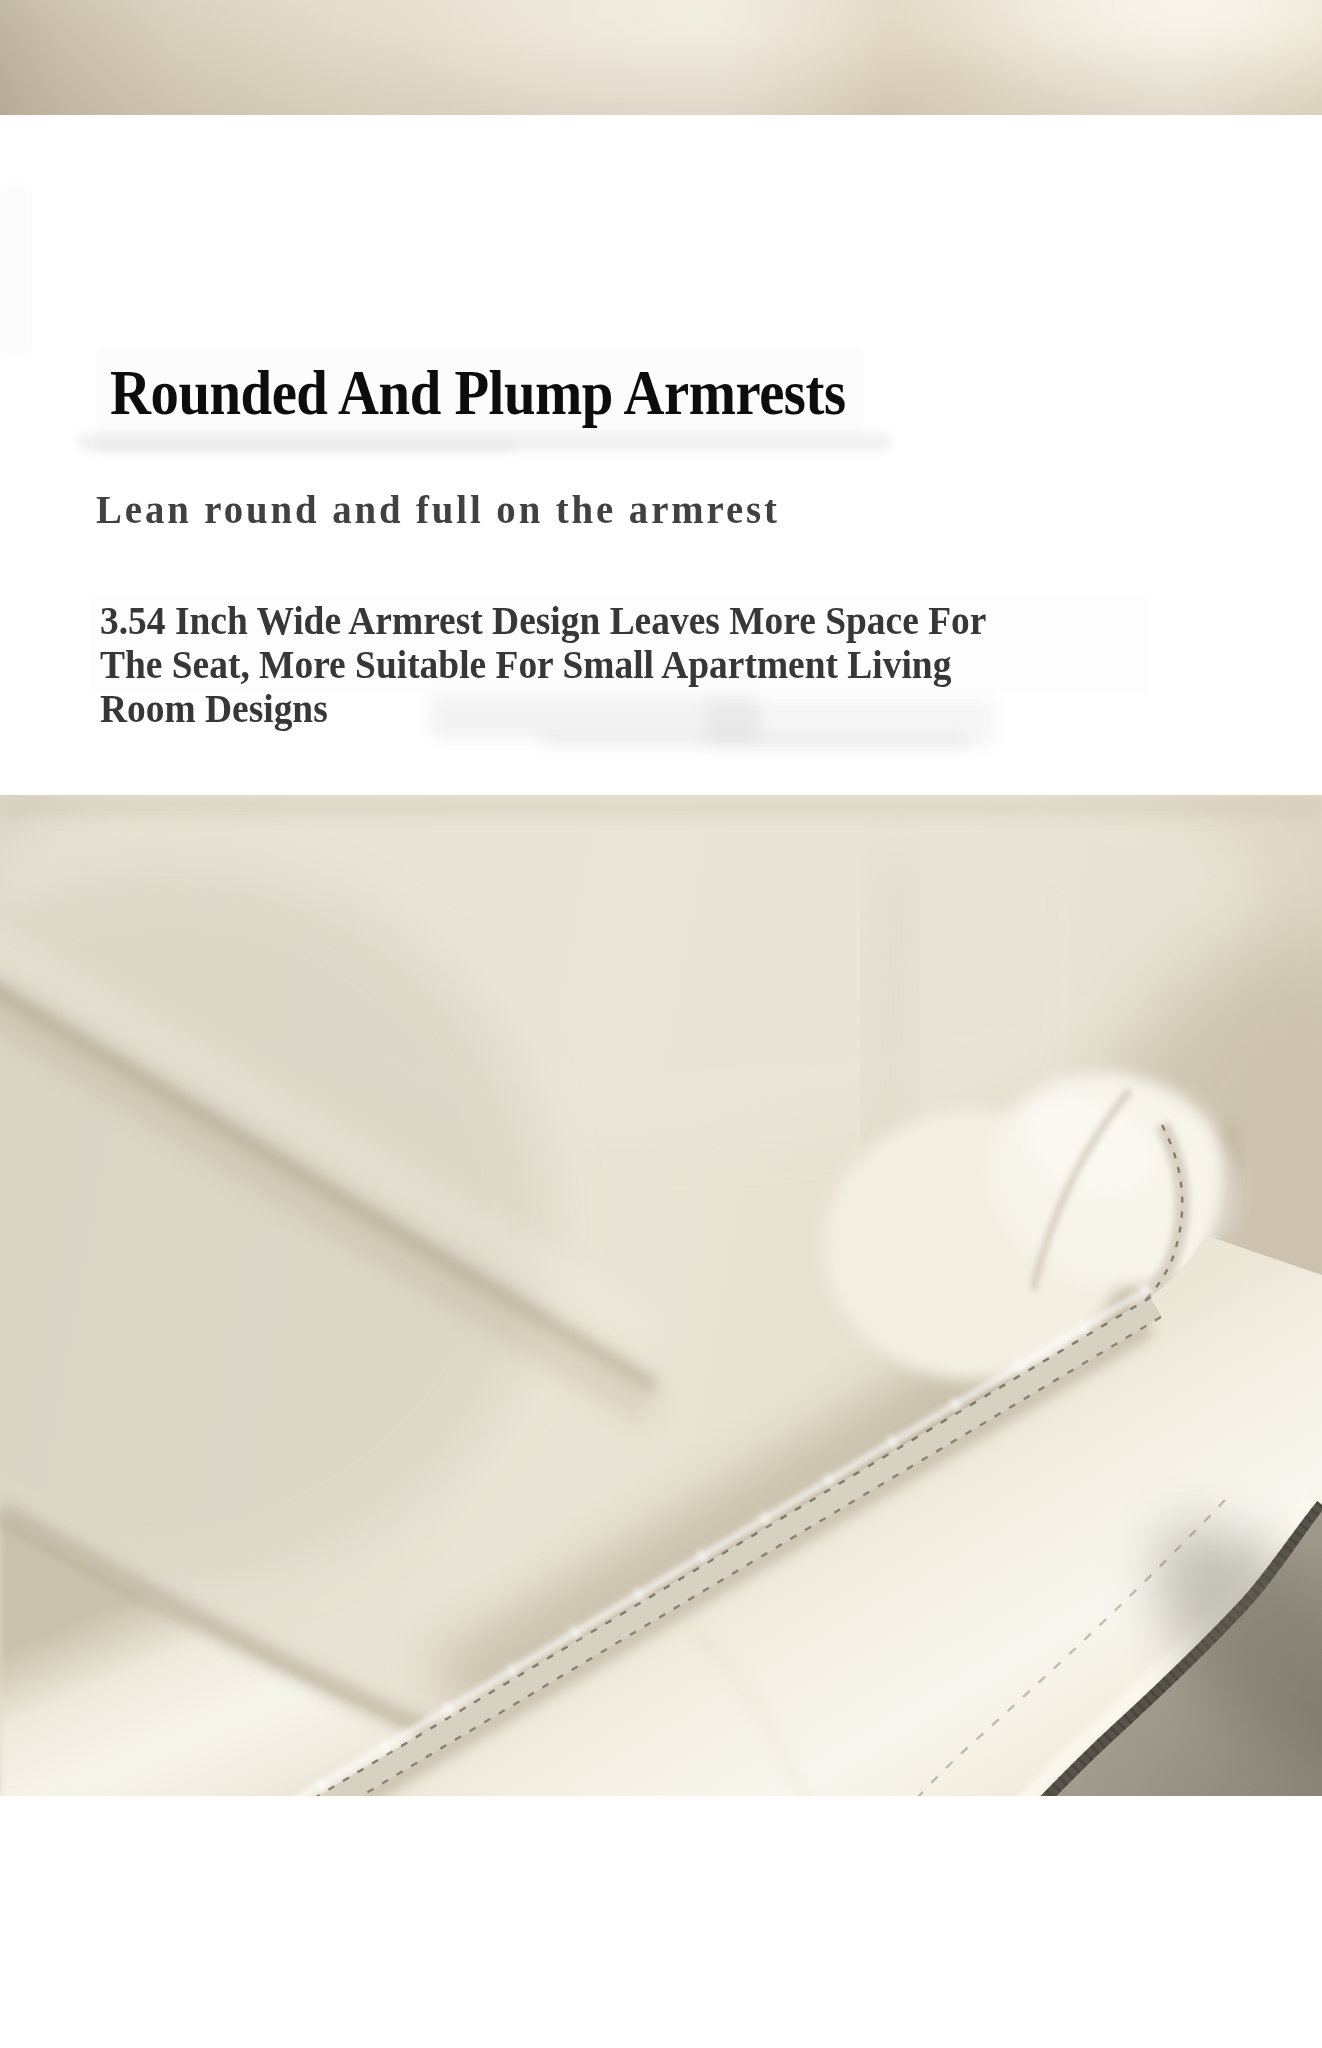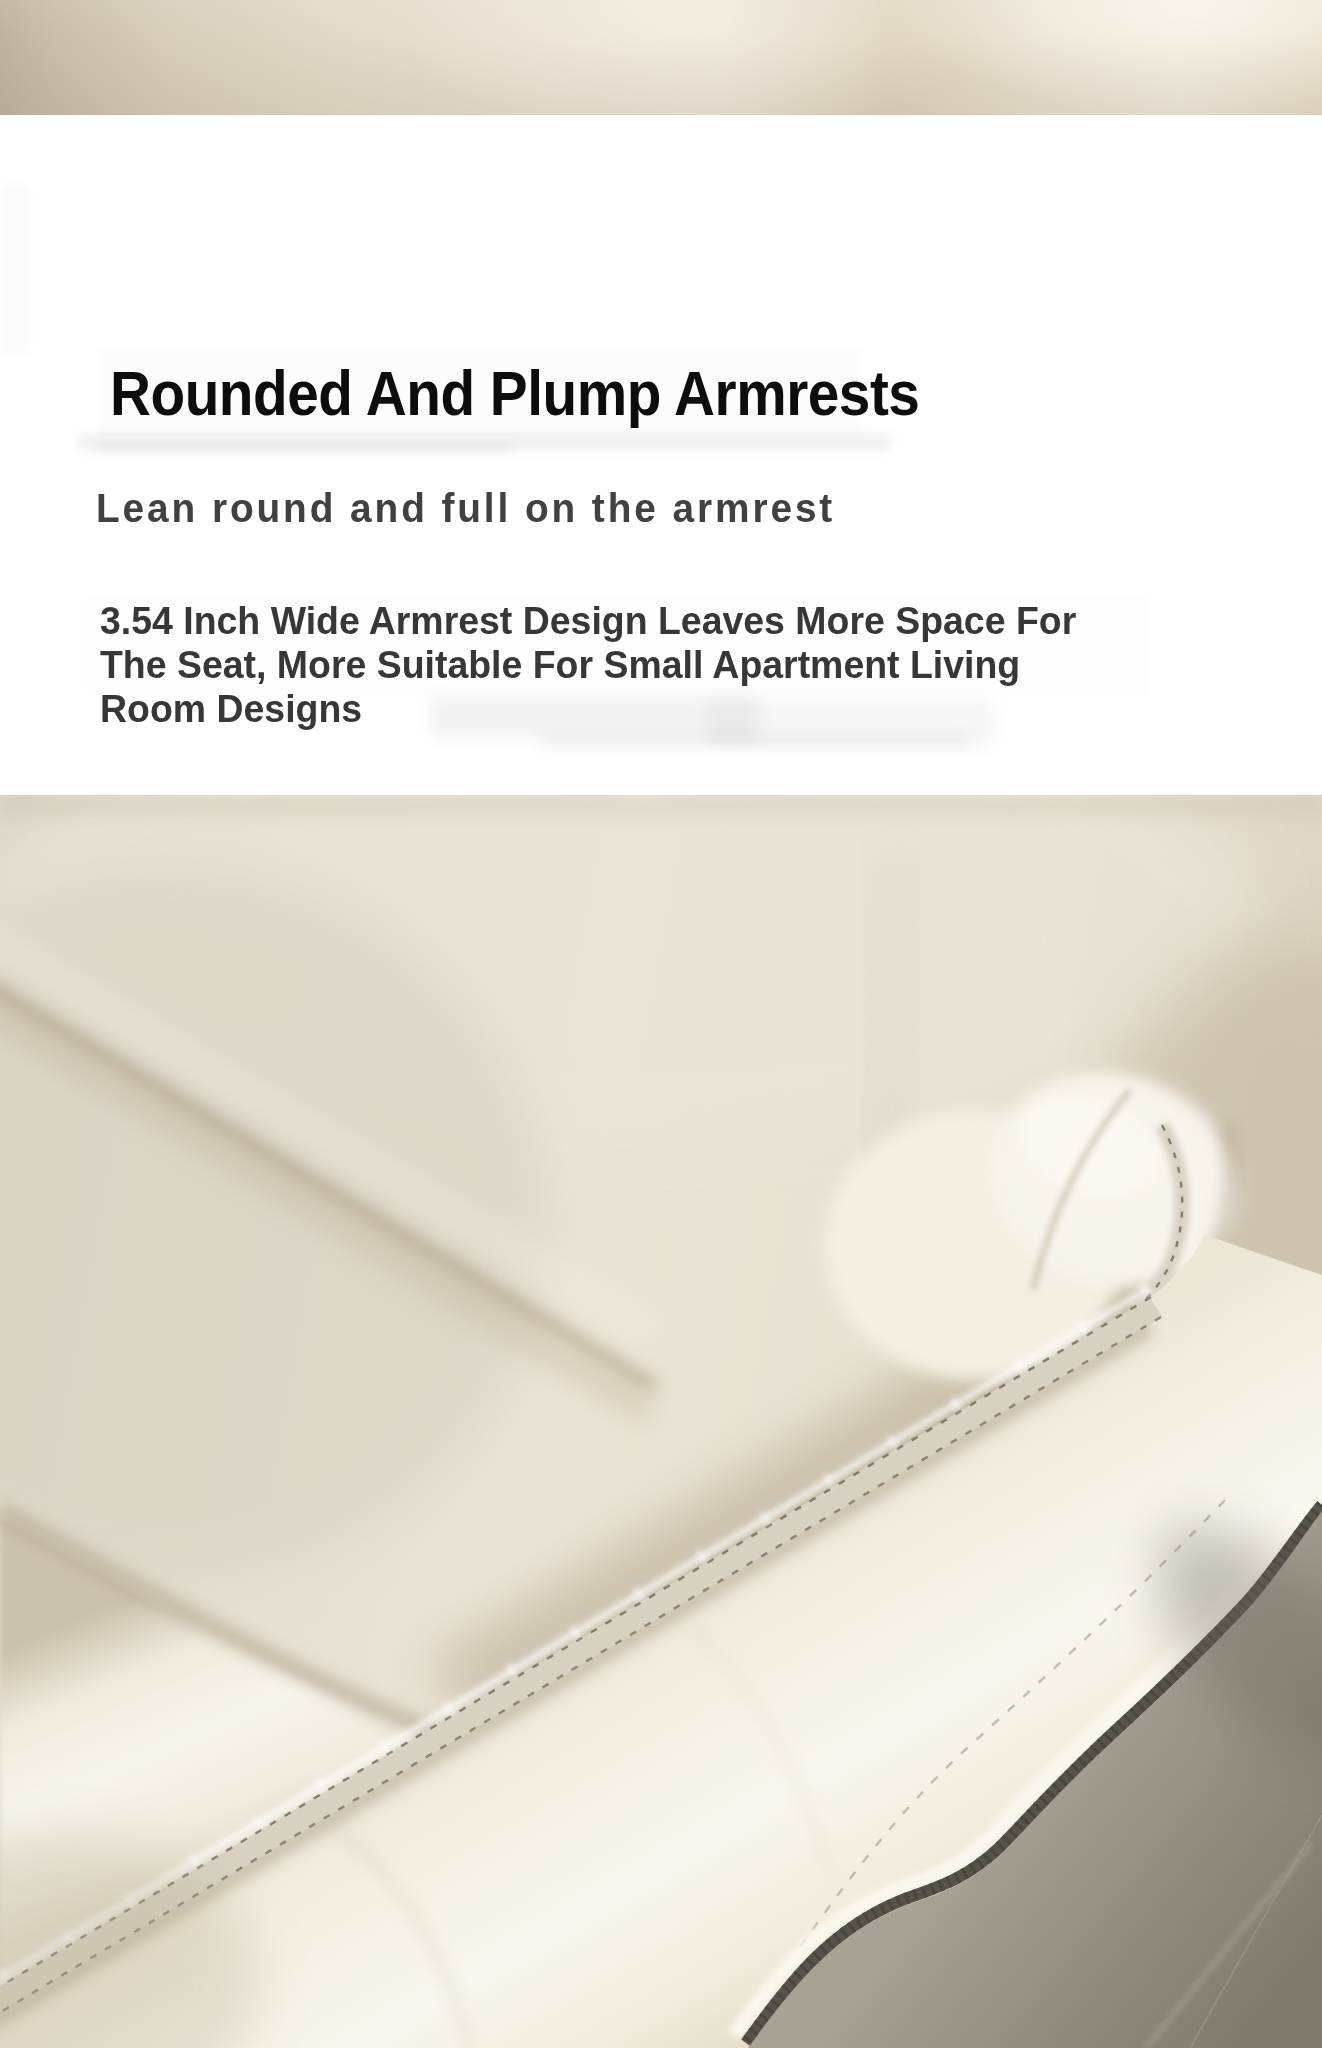--- a/index.html
+++ b/index.html
@@ -1,19 +1,19 @@
 <!DOCTYPE html>
 <html><head>
 <meta charset="utf-8">
 <style>
   html,body{margin:0;padding:0;background:#ffffff;}
   .page{
-    position:relative;width:1322px;height:2048px;margin:0;
+    position:relative;width:1322px;height:1796px;margin:0;
     background:#ffffff;overflow:hidden;
-    font-family:Liberation Sans, sans-serif;
+    font-family:Liberation Serif, serif;
   }
   
   .banner{position:absolute;left:0;top:0;width:1322px;height:115px;overflow:hidden;}
   .banner-blur{
     position:absolute;left:-3%;top:-18%;width:106%;height:140%;
     background:
       linear-gradient(180deg, rgba(255,255,255,0.14) 0%, rgba(255,255,255,0) 35%,
                       rgba(122,106,80,0.12) 88%, rgba(108,94,70,0.30) 100%),
       radial-gradient(ellipse 420px 150px at 88% 18%, rgba(250,246,236,0.85) 0%, rgba(250,246,236,0) 70%),
       radial-gradient(ellipse 380px 160px at 52% 30%, rgba(246,241,231,0.6) 0%, rgba(246,241,231,0) 75%),

